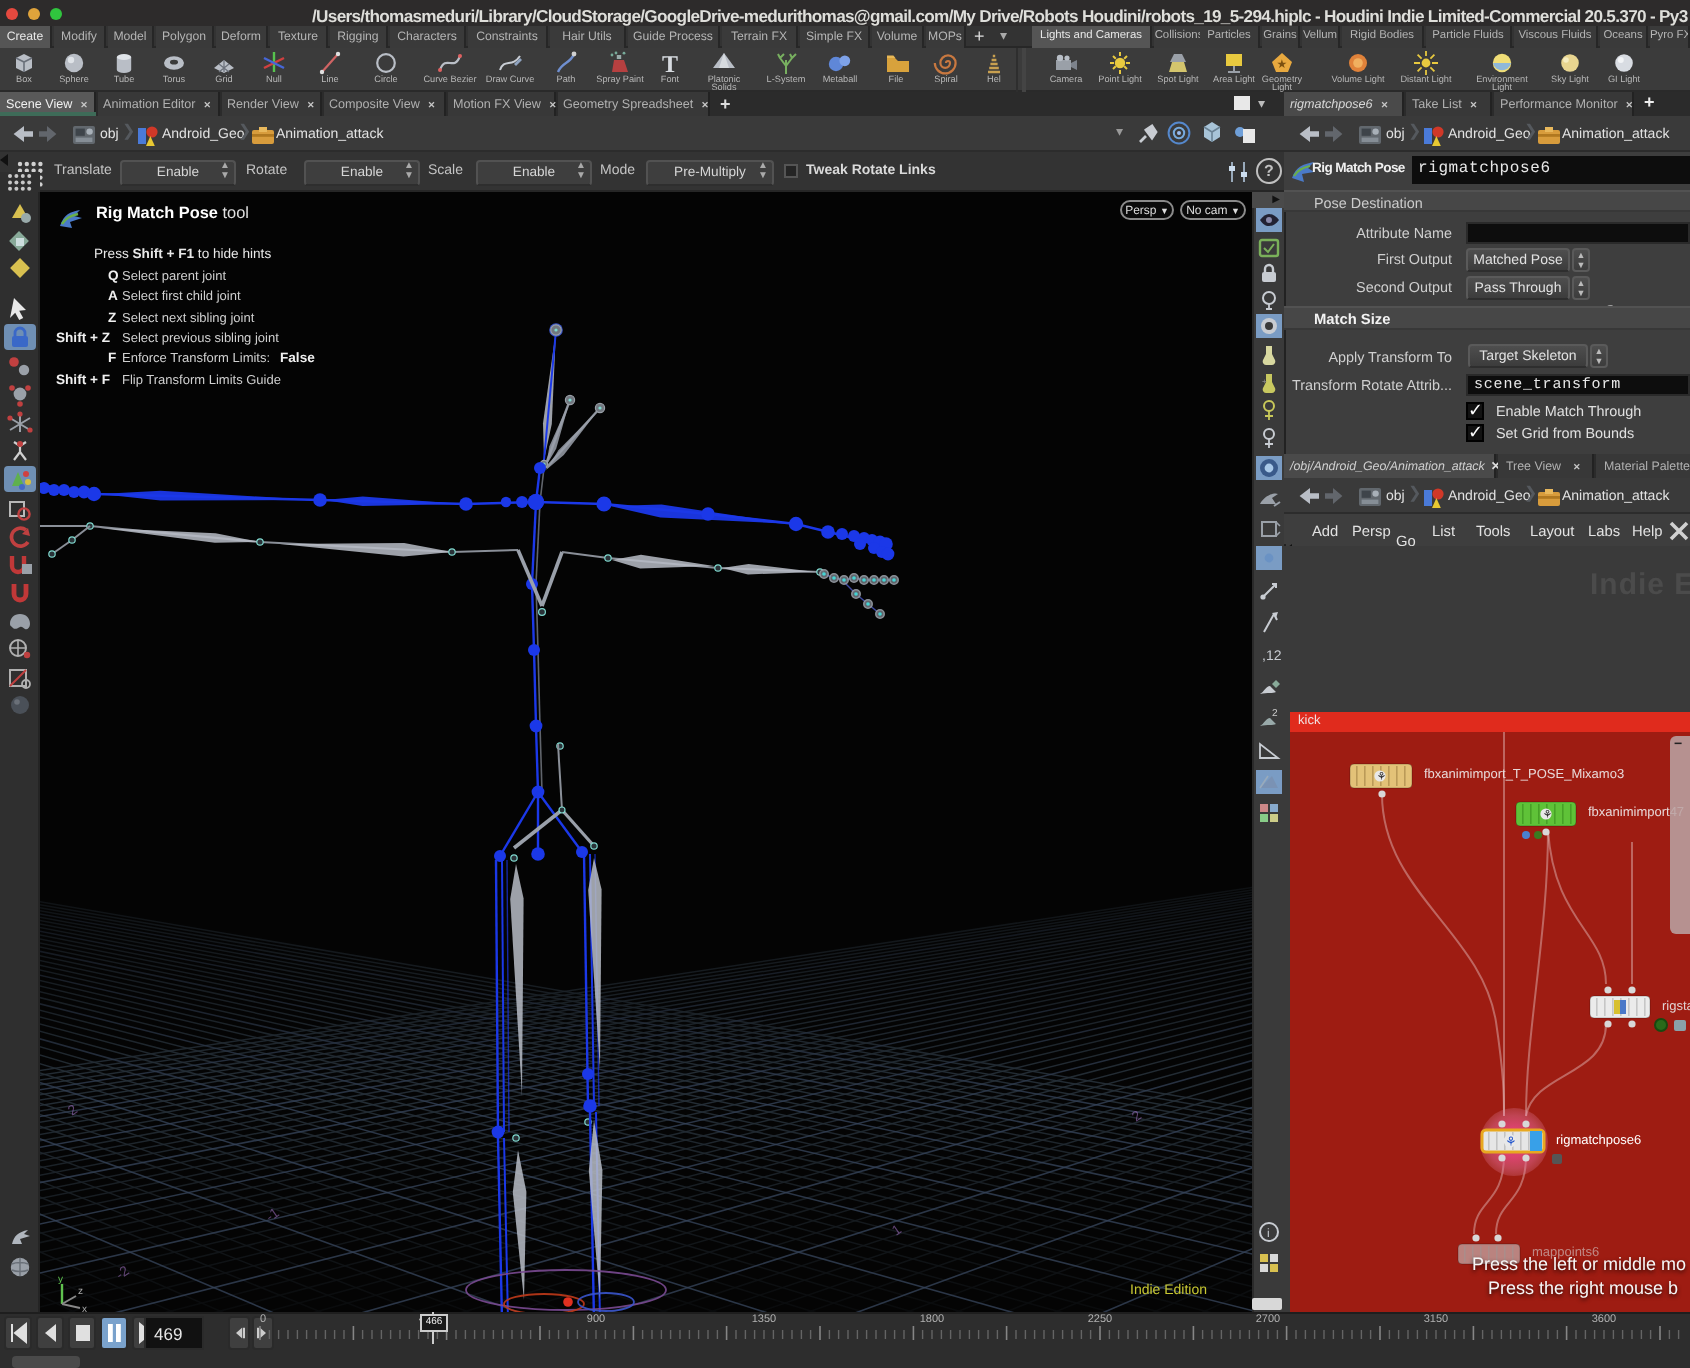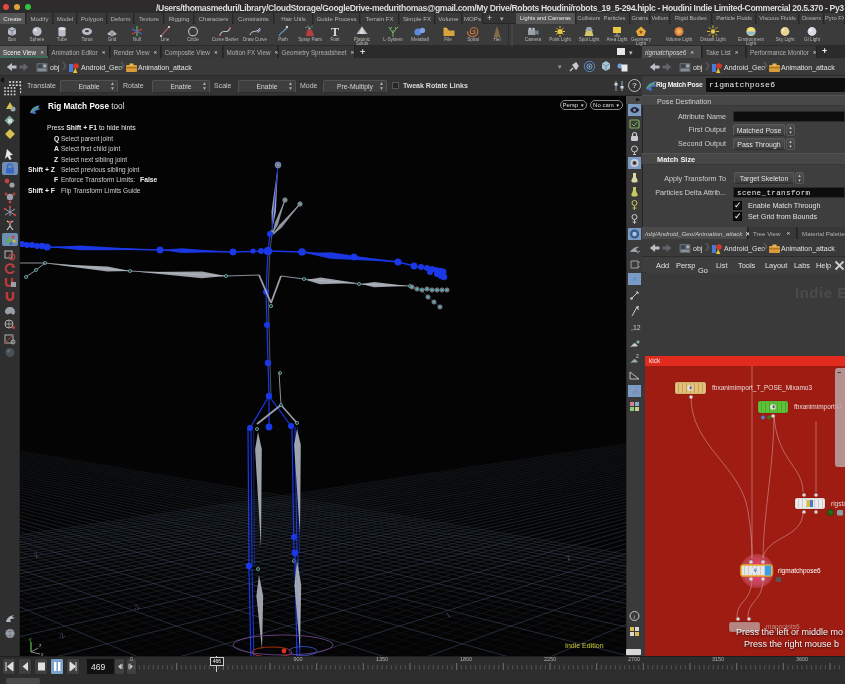--- a/index.html
+++ b/index.html
@@ -1260,21 +1260,21 @@
 <div style="position:absolute;left:733px;top:124px;width:52px;height:12px;background:linear-gradient(#4e4e4e,#3c3c3c);border:1px solid #5a5a5a;border-bottom-color:#2e2e2e;border-radius:2px;font-size:7px;color:#e2e2e2;text-align:center;line-height:11px;white-space:nowrap;">Matched Pose</div>
 <div style="position:absolute;left:786px;top:124px;width:9px;height:12px;background:linear-gradient(#4e4e4e,#3c3c3c);border:1px solid #5a5a5a;border-radius:2px;font-size:4.5px;color:#bbb;text-align:center;line-height:5px;">▲<br>▼</div>
 <div style="position:absolute;left:606px;top:139px;width:120px;height:10px;font-size:7.2px;color:#cfcfcf;text-align:right;line-height:10px;white-space:nowrap;">Second Output</div>
 <div style="position:absolute;left:733px;top:138px;width:52px;height:12px;background:linear-gradient(#4e4e4e,#3c3c3c);border:1px solid #5a5a5a;border-bottom-color:#2e2e2e;border-radius:2px;font-size:7px;color:#e2e2e2;text-align:center;line-height:11px;white-space:nowrap;">Pass Through</div>
 <div style="position:absolute;left:786px;top:138px;width:9px;height:12px;background:linear-gradient(#4e4e4e,#3c3c3c);border:1px solid #5a5a5a;border-radius:2px;font-size:4.5px;color:#bbb;text-align:center;line-height:5px;">▲<br>▼</div>
 <div style="position:absolute;left:642px;top:153px;width:203px;height:12px;background:#474747;border-top:1px solid #525252;border-bottom:1px solid #383838;"></div>
 <div style="position:absolute;left:657px;top:155px;font-size:7.4px;line-height:9.4px;color:#f2f2f2;white-space:nowrap;font-weight:bold;">Match Size</div>
 <div style="position:absolute;left:606px;top:174px;width:120px;height:10px;font-size:7.2px;color:#cfcfcf;text-align:right;line-height:10px;white-space:nowrap;">Apply Transform To</div>
 <div style="position:absolute;left:734px;top:172px;width:60px;height:12px;background:linear-gradient(#4e4e4e,#3c3c3c);border:1px solid #5a5a5a;border-bottom-color:#2e2e2e;border-radius:2px;font-size:7px;color:#e2e2e2;text-align:center;line-height:11px;white-space:nowrap;">Target Skeleton</div>
 <div style="position:absolute;left:795px;top:172px;width:9px;height:12px;background:linear-gradient(#4e4e4e,#3c3c3c);border:1px solid #5a5a5a;border-radius:2px;font-size:4.5px;color:#bbb;text-align:center;line-height:5px;">▲<br>▼</div>
-<div style="position:absolute;left:606px;top:188px;width:120px;height:10px;font-size:7.2px;color:#cfcfcf;text-align:right;line-height:10px;white-space:nowrap;">Particles Delta Attrib...</div>
+<div style="position:absolute;left:606px;top:188px;width:120px;height:10px;font-size:7.2px;color:#cfcfcf;text-align:right;line-height:10px;white-space:nowrap;">Transform Rotate Attrib...</div>
 <div style="position:absolute;left:733px;top:187px;width:112px;height:11px;background:#0d0d0d;border:1px solid #2a2a2a;">
     <span style="position:absolute;left:3px;top:1px;font-family:'Liberation Mono',monospace;font-size:7.5px;color:#e8e8e8;white-space:nowrap;letter-spacing:0.4px;">scene_transform</span>
   </div>
 <div style="position:absolute;left:733px;top:201px;width:9px;height:9px;background:#111;border:1px solid #000;">
     <span style="position:absolute;left:0px;top:-2px;color:#fff;font-size:9px;">✓</span>
   </div>
 <div style="position:absolute;left:748px;top:201px;font-size:7.2px;line-height:9.2px;color:#e0e0e0;white-space:nowrap;">Enable Match Through</div>
 <div style="position:absolute;left:733px;top:212px;width:9px;height:9px;background:#111;border:1px solid #000;">
     <span style="position:absolute;left:0px;top:-2px;color:#fff;font-size:9px;">✓</span>
   </div>
@@ -1494,21 +1494,21 @@
     <svg width="12" height="15" viewBox="0 0 12 15" style="position:absolute;left:0;top:0">
       <rect x="3" y="3" width="2.4" height="9" fill="#fff"></rect>
       <rect x="7" y="3" width="2.4" height="9" fill="#fff"></rect>
     </svg>
   </div>
 <div style="position:absolute;left:66px;top:658px;width:14px;height:17px;background:#3f3f3f;border:1px solid #2a2a2a;border-radius:2px;">
     <svg width="12" height="15" viewBox="0 0 12 15" style="position:absolute;left:0;top:0">
       <path d="M3 3l5.5 4.5L3 12zM9 3v9" fill="#e0e0e0" stroke="#e0e0e0" stroke-width="1"></path>
     </svg>
   </div>
-<div style="position:absolute;left:86px;top:658px;width:30px;height:17px;background:#111;border:1px solid #2a2a2a;">
+<div style="position:absolute;left:72px;top:658px;width:30px;height:17px;background:#111;border:1px solid #2a2a2a;">
     <span style="position:absolute;left:4px;top:3px;font-size:8.5px;color:#e8e8e8;">469</span>
   </div>
 <div style="position:absolute;left:114px;top:658px;width:11px;height:17px;background:#3f3f3f;border:1px solid #2a2a2a;border-radius:2px;">
     <svg width="9" height="15" viewBox="0 0 12 15" style="position:absolute;left:0;top:0">
       <path d="M8 4L4 7.5 8 11z" fill="#ccc"></path>
       <rect x="8.5" y="4" width="1.5" height="7" fill="#ccc"></rect>
     </svg>
   </div>
 <div style="position:absolute;left:126px;top:658px;width:11px;height:17px;background:#3f3f3f;border:1px solid #2a2a2a;border-radius:2px;">
     <svg width="9" height="15" viewBox="0 0 12 15" style="position:absolute;left:0;top:0">

